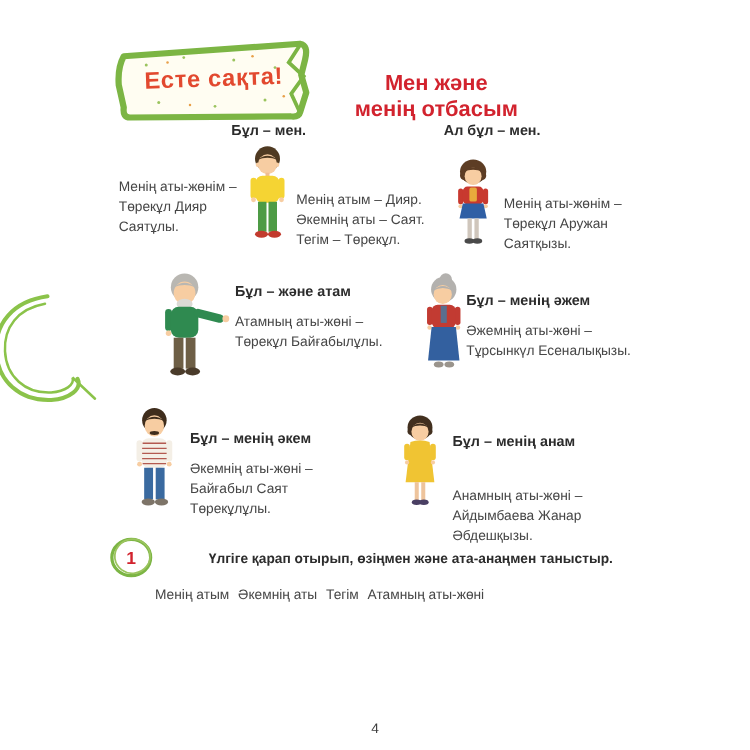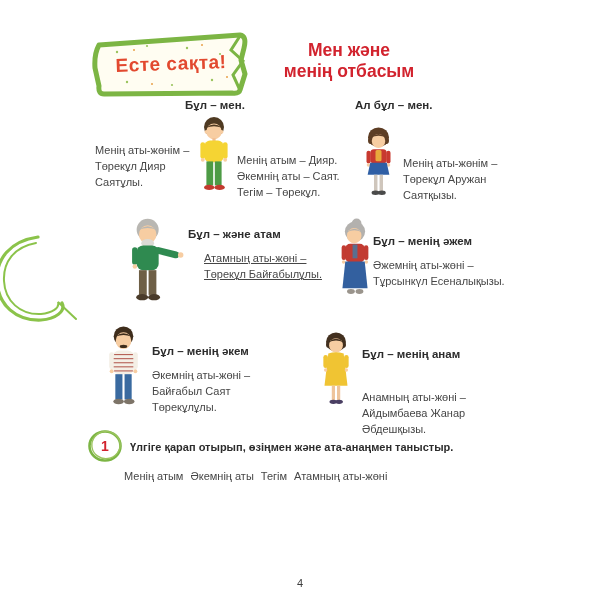--- a/index.html
+++ b/index.html
@@ -13,28 +13,28 @@
   .multiline { white-space:pre-line; font-size:11px; line-height:16px; color:#464646; }
   .row-heading { font-size:11.5px; font-weight:bold; color:#2c2c2c; }
   .banner-text {
     position:absolute; left:0; top:0; width:100%; height:100%;
     display:flex; align-items:center; justify-content:center;
     font-size:19px; font-weight:bold; color:#e2492f;
     transform:rotate(-2deg); letter-spacing:0.5px;
   }
   .main-title {
     font-size:17.5px; font-weight:bold; color:#d2232e;
-    text-align:center; line-height:21px; white-space:pre-line;
+    text-align:center; line-height:21px; white-space:pre-line;margin-top:16px;
   }
   .exercise-num {
     position:absolute; left:0; top:0; width:100%; height:100%;
     display:flex; align-items:center; justify-content:center;
     color:#d2232e; font-weight:bold; font-size:14px;
   }
-  .instruction { font-size:11px; font-weight:bold; color:#2c2c2c; }
+  .instruction { font-size:11px; font-weight:bold; color:#2c2c2c;margin-left:37px; }
   .fields { display:flex; }
   .field-row { display:flex; align-items:flex-end; height:17.8px; }
   .field-label { font-size:11px; color:#464646; white-space:nowrap; padding-bottom:1px; }
   .field-leader { flex:1; border-bottom:1.6px dotted #9a9a9a; margin-left:7px; margin-bottom:3px; }
   .page-number { font-size:11px; color:#3d3d3d; text-align:center; width:100%; }
 </style>
 </head>
 <body>
 
 <div class="page">
@@ -131,21 +131,21 @@
     <rect x="37" y="33" width="27" height="7.5" rx="3.7" fill="#2f8a50" transform="rotate(14 37 33)"></rect>
     <circle cx="64" cy="42.5" r="3" fill="#f7cda2"></circle>
     <circle cx="14" cy="55" r="2.4" fill="#f7cda2"></circle>
     <rect x="18.5" y="59" width="8.5" height="27" fill="#6e5f46"></rect>
     <rect x="29" y="59" width="8.5" height="27" fill="#6e5f46"></rect>
     <ellipse cx="22" cy="88.5" rx="6.5" ry="3.4" fill="#4a3b2a"></ellipse>
     <ellipse cx="35" cy="88.5" rx="6.5" ry="3.4" fill="#4a3b2a"></ellipse>
   </svg>
 
   <div class="abs row-heading" style="left:188px; top:228px;">Бұл – және атам</div>
-  <div class="abs multiline" style="left:204px; top:250px; width:150px;text-decoration:underline;">Атамның аты-жөні –
+  <div class="abs multiline" style="left:188px; top:250px; width:150px;">Атамның аты-жөні –
 Төрекұл Байғабылұлы.</div>
 
   <svg class="abs" style="left:330px; top:217px;" width="50" height="94" viewBox="0 0 60 116">
     <circle cx="32" cy="8" r="6" fill="#b3b1ae"></circle>
     <circle cx="30" cy="18" r="12.5" fill="#b3b1ae"></circle>
     <ellipse cx="29" cy="23" rx="9" ry="9.4" fill="#f7cda2"></ellipse>
     <path d="M19.5,19 Q29,10 39,19 Q29,14 19.5,19 Z" fill="#b3b1ae"></path>
     <rect x="13.5" y="35" width="5.5" height="18" rx="2.7" fill="#c23b32"></rect>
     <rect x="41" y="35" width="5.5" height="18" rx="2.7" fill="#c23b32"></rect>
     <rect x="18" y="33" width="24" height="23" rx="6" fill="#c23b32"></rect>

